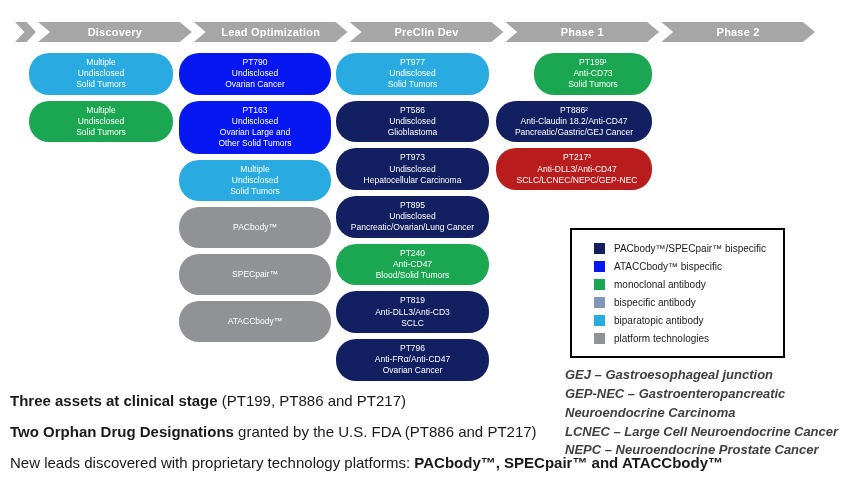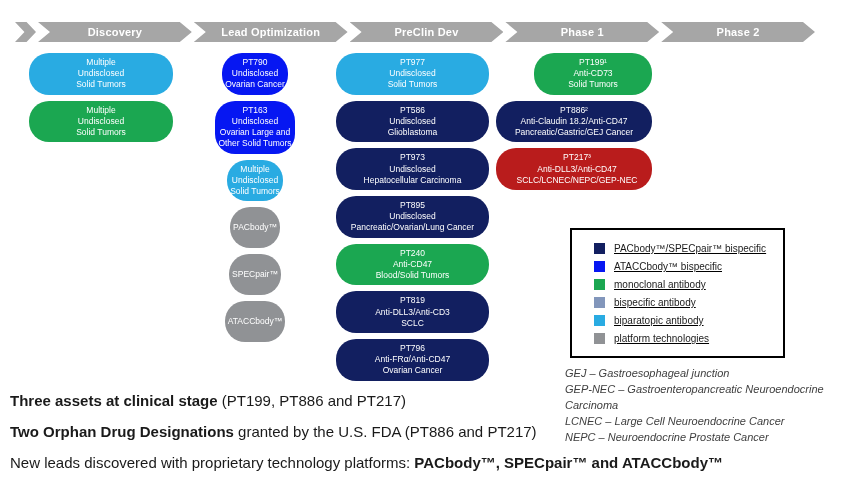--- a/index.html
+++ b/index.html
@@ -10,39 +10,39 @@
   .stage-header{position:absolute;left:15px;top:22px;width:800px;height:20px;display:flex;gap:2px;}
   .stage-chevron{width:21px;height:20px;flex:0 0 21px;
     clip-path:polygon(0 0,55% 0,100% 50%,55% 100%,0 100%,45% 50%);}
   .stage-arrow{flex:1 1 0;height:20px;display:flex;align-items:center;justify-content:center;
     color:#fff;font-size:11px;font-weight:bold;letter-spacing:.2px;
     clip-path:polygon(0 0,calc(100% - 12px) 0,100% 50%,calc(100% - 12px) 100%,0 100%,12px 50%);}
 
   
   .col{position:absolute;top:53px;display:flex;flex-direction:column;gap:6px;}
   .col1{left:29px;width:144px;}
-  .col2{left:179px;width:152px;align-items:center;}
+  .col2{left:179px;width:152px;}
   .col3{left:336px;width:153px;}
   .col4{left:496px;width:156px;}
   .col5{left:660px;width:150px;}
   .pbox{border-radius:20px;color:#fff;font-size:8.5px;line-height:1.32;text-align:center;
     min-height:41px;box-sizing:border-box;padding:4px 3px;display:flex;flex-direction:column;
     align-items:center;justify-content:center;}
   .pbox div{white-space:nowrap;}
 
   
   .legend{position:absolute;left:570px;top:228px;width:215px;height:130px;box-sizing:border-box;
-    border:2px solid #000;background:#fff;padding:13px 6px 0 22px;text-decoration:underline;}
+    border:2px solid #000;background:#fff;padding:13px 6px 0 22px;}
   .legend-item{display:flex;align-items:center;gap:9px;margin-bottom:7px;}
   .legend-swatch{width:11px;height:11px;flex:0 0 11px;}
   .legend-label{font-size:10px;color:#1a1a1a;white-space:nowrap;}
 
   
-  .footnotes{position:absolute;left:565px;top:366px;font-size:11px;font-style:italic;
-    color:#404040;line-height:1.45;}
+  .footnotes{position:absolute;left:565px;top:366px;font-size:13px;font-style:italic;
+    color:#404040;line-height:1.45;font-weight:bold;}
 
   
   .summary{position:absolute;left:10px;top:392px;width:830px;font-size:15px;color:#1a1a1a;}
   .summary p{margin:0 0 12px 0;line-height:1.25;}
   .summary .b{font-weight:bold;text-align:center;}
 </style>
 </head>
 <body>
 
 <div class="slide">

